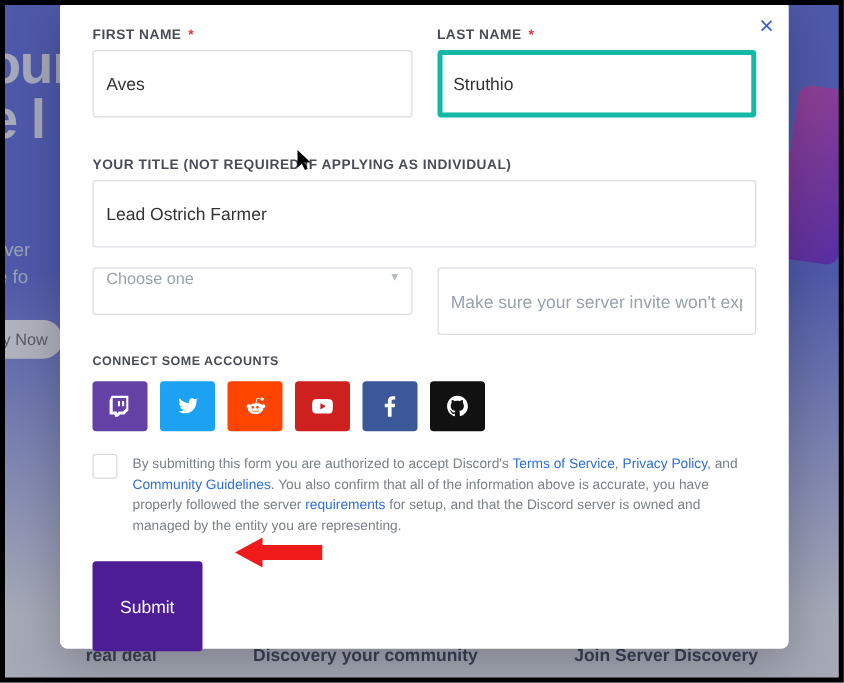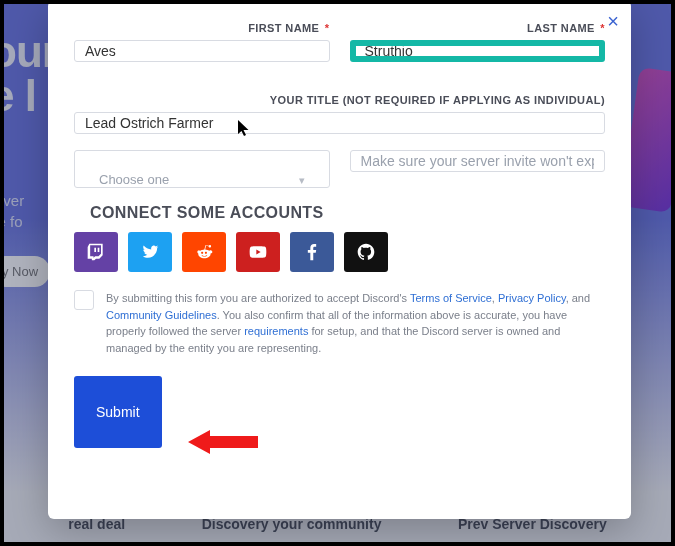--- a/index.html
+++ b/index.html
@@ -40,58 +40,58 @@
   }
   .prev-tab .arrow { font-size:13px; }
   .close-x {
     position:absolute; top:10px; right:12px;
     color:#3a63d1; font-size:20px; font-weight:300; cursor:pointer;
   }
   .row { display:flex; gap:20px; margin-bottom:16px; }
   .col { flex:1; display:flex; flex-direction:column; }
   .label {
     font-size:11px; font-weight:700; letter-spacing:.4px;
-    color:#4a4d58; text-transform:uppercase; margin-bottom:6px;text-align:right;
+    color:#4a4d58; text-transform:uppercase; margin-bottom:6px;
   }
   .req { color:#d33; margin-left:2px; }
   .input {
-    height:22px; border:1px solid #d8dbe2; border-radius:3px;
+    height:54px; border:1px solid #d8dbe2; border-radius:3px;
     padding:0 10px; font-size:14px; color:#333;
   }
   .input::placeholder { color:#9aa1ad; }
-  .input.focused { border:6px solid #14b8a6; padding:0 9px; }
+  .input.focused { border:4px solid #14b8a6; padding:0 9px; }
   .select {
     height:38px; border:1px solid #d8dbe2; border-radius:3px;
-    padding:0 24px; font-size:13px; color:#9aa1ad;
-    display:flex; align-items:flex-end; justify-content:space-between;gap:39px;
+    padding:0 10px; font-size:13px; color:#9aa1ad;
+    display:flex; align-items:flex-start; justify-content:space-between;gap:39px;
   }
   .select .chev { color:#b7bcc5; font-size:11px; }
   .connect-label {
-    font-size:16px; font-weight:700; letter-spacing:.4px;
-    color:#4a4d58; margin:8px 16px 10px;
+    font-size:10px; font-weight:700; letter-spacing:.4px;
+    color:#4a4d58; margin:8px 0 10px;
   }
   .accounts { display:flex; gap:10px; margin-bottom:18px; }
   .acct {
     width:44px; height:40px; border-radius:3px;
     display:flex; align-items:center; justify-content:center;
   }
   .acct svg { width:20px; height:20px; fill:#fff; }
   .twitch { background:#6441a5; }
   .twitter { background:#1da1f2; }
   .reddit { background:#ff4500; }
   .youtube { background:#cd201f; }
   .facebook { background:#3b5998; }
   .github { background:#111; }
   .consent-row { display:flex; gap:12px; font-size:11px; color:#7a7f8a; line-height:1.5; margin-bottom:20px;}
   .checkbox {
     width:20px; height:20px; border:1px solid #d8dbe2; border-radius:3px; flex-shrink:0;
   }
   .consent-row a { color:#2f6fd4; text-decoration:none;text-align:right; }
   .submit-btn {
-    background:#1d4ed8; color:#fff; border:none;
+    background:#4c1d95; color:#fff; border:none;
     font-size:14px; padding:28px 22px; border-radius:3px; cursor:pointer;
   }
   .red-arrow {
     position:absolute; left:140px; top:428px;
     width:70px; height:28px; pointer-events:none;
   }
   .cursor {
     position:absolute; left:189px; top:119px;
     font-size:14px; color:#000; pointer-events:none;
   }
@@ -105,21 +105,21 @@
     <span>our</span><br><span>e l</span>
   </div>
   <div class="bg-blob2">
     <span>erver</span><br><span>ce fo</span>
   </div>
   <div class="bg-btn1">y Now</div>
   <div class="bg-img-accent"></div>
   <div class="bg-text">
     <span>real deal</span>
     <span>Discovery your community</span>
-    <span>Prev Server Discovery</span>
+    <span>Join Server Discovery</span>
   </div>
 </div>
 
 <div class="modal-overlay"></div>
 
 <div class="prev-tab">
   <span>Prev</span>
   <span class="arrow">↑</span>
 </div>
 

